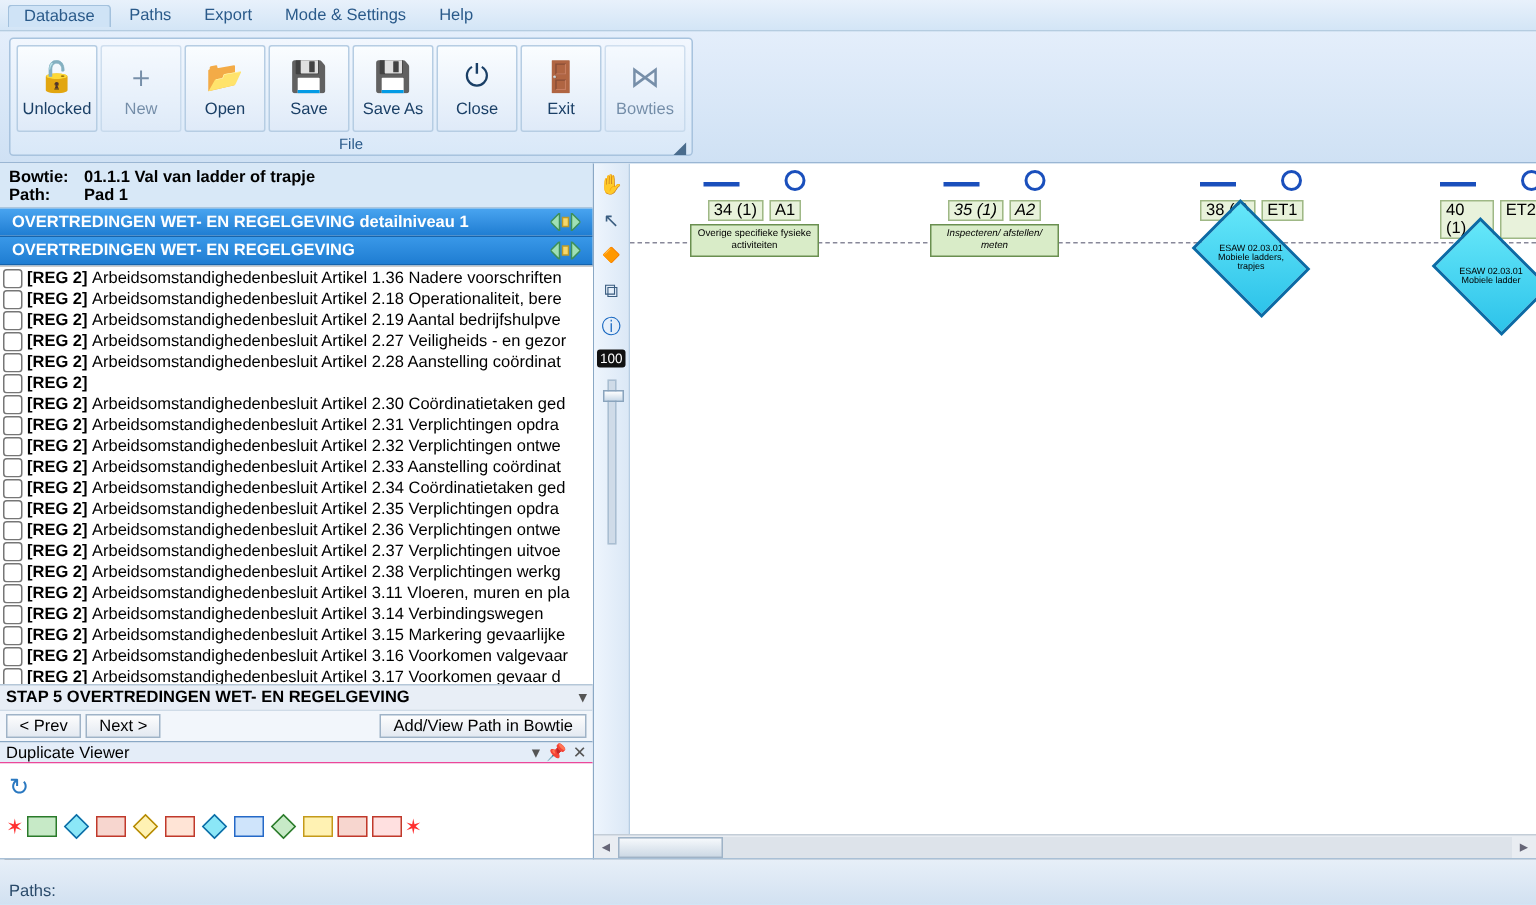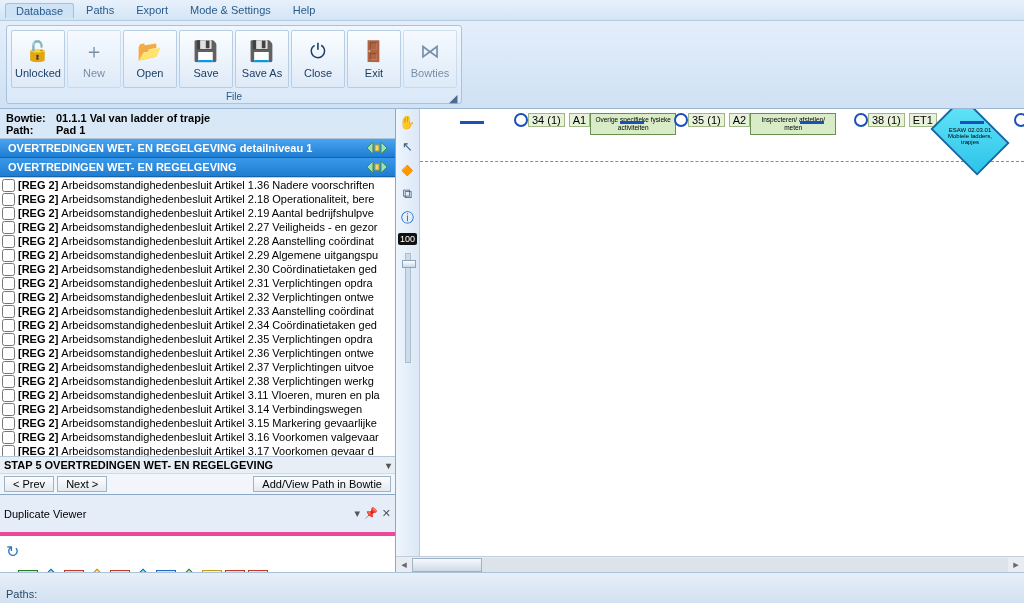--- a/index.html
+++ b/index.html
@@ -42,37 +42,37 @@
 .reg-item b { font-weight:bold; margin-right:3px;}
 
 
 .step-bar { background:#e8eef6; border-top:1px solid #b5c7d8; padding:2px 4px; font-weight:bold; display:flex; align-items:center; justify-content:space-between;}
 .step-bar .dd { font-size:10px; color:#555;}
 .nav-row { display:flex; justify-content:space-between; padding:2px 4px; background:#f2f6fb; border-top:1px solid #cfdbe7;}
 .nav-row button { font-size:11px; padding:1px 8px; background:linear-gradient(#fdfdfd,#e3e9f1); border:1px solid #9fb3c7; cursor:pointer;}
 
 
 .dup-viewer { border-top:1px solid #8aa8c5; background:#f3f7fc; display:flex; flex-direction:column; height:95px;}
-.dup-head { display:flex; justify-content:space-between; align-items:center; padding:12px 4px; background:#e4edf8; border-bottom:4px solid #ec4899;gap:24px;}
+.dup-head { display:flex; justify-content:space-between; align-items:center; padding:0 4px; background:#e4edf8; border-bottom:1px solid #ec4899;gap:24px;}
 .dup-head .icons { display:flex; gap:4px; color:#555;}
 .dup-body { flex:1; overflow:auto; padding:4px; background:#fff; position:relative;}
 .dup-foot { background:#e4edf8; border-top:1px solid #c3d3e3; height:16px; display:flex; align-items:center;}
 .dup-foot .badge { background:#000; color:#fff; font-size:10px; padding:16px 3px; margin-left:3px;}
 
 
 .vtoolbar { width:24px; background:linear-gradient(to right,#eef5fd,#dbe8f6); border-right:1px solid #b6cde3; display:flex; flex-direction:column; align-items:center; gap:6px; padding-top:4px;}
 .vtoolbar .vt { width:18px; height:18px; display:flex; align-items:center; justify-content:center; color:#3a5d80; cursor:pointer; font-size:13px;}
 .vtoolbar .zoom-badge { background:#111; color:#fff; font-size:9px; padding:1px 2px; border-radius:2px;}
 .vtoolbar .slider { width:6px; height:110px; background:#cfdbe8; margin-top:2px; position:relative; border:1px solid #a9bed2;}
 .vtoolbar .slider .thumb { position:absolute; left:-4px; top:6px; width:14px; height:8px; background:linear-gradient(#fff,#c9d9e9); border:1px solid #8aa4bd;}
 
 
 .diagram-wrap { flex:1; display:flex; overflow:hidden;}
 .diagram { flex:1; overflow:auto; background:#fff; position:relative;}
-.node-group { display:flex; flex-direction:row; align-items:flex-start; position:absolute; }
+.node-group { display:flex; flex-direction:column; align-items:center; position:absolute; }
 .topline { width:24px; height:3px; background:#1a4fbc; margin-bottom:2px;}
 .ring { width:14px; height:14px; border:2px solid #1a4fbc; border-radius:50%; margin-bottom:6px;}
 .lbls { display:flex; gap:4px; font-size:7px; margin-bottom:2px;}
 .lbls span { border:1px solid #9fb886; background:#e8f2db; padding:0 3px;}
 .box { font-size:6.5px; text-align:center; line-height:8px; padding:2px; border:1px solid #6a8f50; background:#d9ecc8; width:86px;}
 .diamond { width:66px; height:46px; transform:rotate(45deg); border:2px solid #0b6aa5; background:linear-gradient(135deg,#65e7f9,#2dc3ea); display:flex; align-items:center; justify-content:center;}
 .diamond > span { transform:rotate(-45deg); font-size:6px; text-align:center; width:80px;}
 .dashline { position:absolute; top:52px; left:0; right:0; border-top:1px dashed #889; }
 
 .hint-bar { background:#f1f1f1; border-top:1px solid #c9c9c9; padding:2px 6px; color:#333;}
@@ -196,21 +196,20 @@
           <span>Arbeidsomstandighedenbesluit Artikel 2.27 Veiligheids - en gezor</span>
         </div>
         <div class="reg-item">
           <input type="checkbox" style="">
           <b>[REG 2]</b>
           <span>Arbeidsomstandighedenbesluit Artikel 2.28 Aanstelling coördinat</span>
         </div>
         <div class="reg-item">
           <input type="checkbox" style="">
           <b>[REG 2]</b>
-          <span>Arbeidsomstandighedenbesluit Artikel 2.29 Algemene uitgangspu</span>
         </div>
         <div class="reg-item">
           <input type="checkbox" style="">
           <b>[REG 2]</b>
           <span>Arbeidsomstandighedenbesluit Artikel 2.30 Coördinatietaken ged</span>
         </div>
         <div class="reg-item">
           <input type="checkbox" style="">
           <b>[REG 2]</b>
           <span>Arbeidsomstandighedenbesluit Artikel 2.31 Verplichtingen opdra</span>
@@ -344,21 +343,21 @@
               <div style="display:flex;gap:30px;align-items:center;">
                 <div class="topline"></div>
                 <div class="ring"></div>
               </div>
               <div class="lbls">
                 <span>34 (1)</span>
                 <span>A1</span>
               </div>
               <div class="box">Overige specifieke fysieke activiteiten</div>
             </div>
-            <div class="node-group" style="left: 200px; top: 4px;">
+            <div class="node-group" style="left: 200px; top: 4px; font-style: italic;">
               <div style="display:flex;gap:30px;align-items:center;">
                 <div class="topline"></div>
                 <div class="ring"></div>
               </div>
               <div class="lbls">
                 <span>35 (1)</span>
                 <span>A2</span>
               </div>
               <div class="box">Inspecteren/ afstellen/ meten</div>
             </div>

